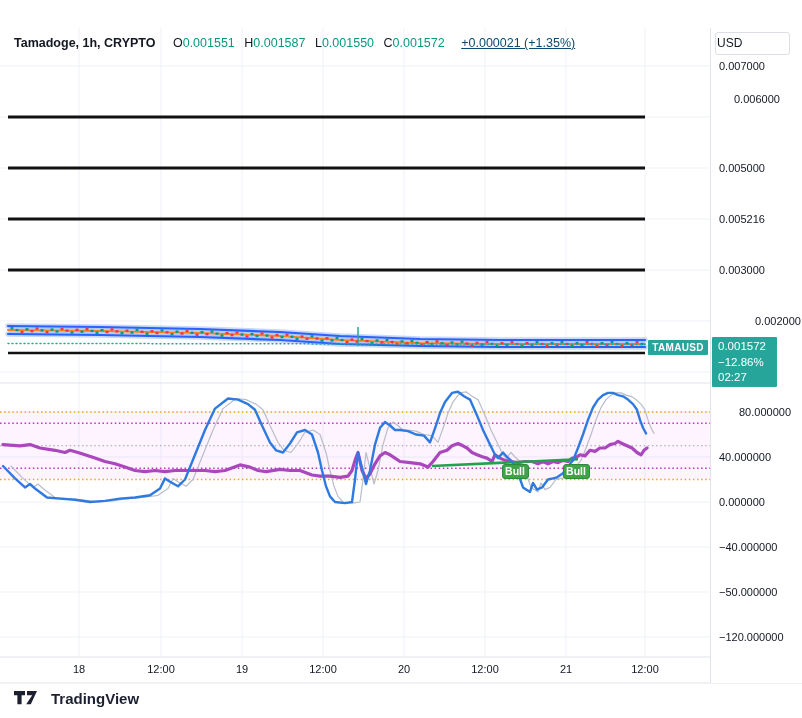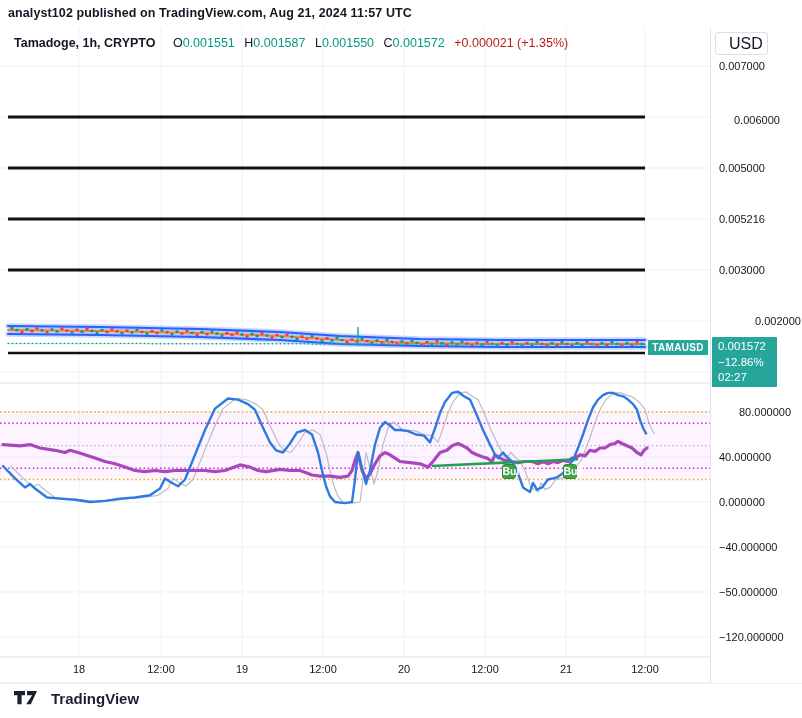--- a/index.html
+++ b/index.html
@@ -5,28 +5,28 @@
   * { margin:0; padding:0; box-sizing:border-box; }
   html,body { width:802px; height:718px; background:#ffffff; font-family:"Liberation Sans", sans-serif; overflow:hidden; }
   #stage { position:relative; width:802px; height:718px; background:#fff; }
   #chart-svg { position:absolute; left:0; top:0; }
   .abs { position:absolute; }
   #attribution { left:8px; top:6px; font-size:12.5px; font-weight:700; color:#131722; letter-spacing:.1px; }
   #legend { left:14px; top:36px; font-size:12.5px; color:#131722; white-space:nowrap; }
   #legend .sym { font-weight:700; margin-right:8px;margin-top:30px; }
   #legend .k { color:#131722; margin-left:6px; }
   #legend .v { color:#089981; }
-  #legend .chg { color:#b91c1c; margin-left:6px; }
+  #legend .chg { color:#0c4a6e; margin-left:13px;text-decoration:underline; }
   #axis-pane { left:710px; top:28px; width:92px; height:655px; border-left:1px solid #e0e3eb; background:#fff; }
-  #usd-box { left:4px; top:4px; width:53px; height:23px; border:1px solid #dcdfe5; border-radius:3px; line-height:21px; padding-left:13px; font-size:16px; color:#131722; background:#fff; }
+  #usd-box { left:4px; top:4px; width:75px; height:23px; border:1px solid #dcdfe5; border-radius:3px; line-height:21px; padding-left:1px; font-size:12px; color:#131722; background:#fff; }
   .tick { position:absolute; left:8px; transform:translateY(-50%); font-size:11px; color:#131722; white-space:nowrap; }
   #price-box { left:1px; top:309px; width:65px; height:50px; background:#26a69a; color:#fff; font-size:11.5px; padding:2px 0 0 6px; line-height:15.5px; border-radius:1px; }
   #tama-label { left:648px; top:340px; width:60px; height:15px; background:#26a69a; color:#fff; font-size:10px; font-weight:700; text-align:center; line-height:15px; letter-spacing:.3px; border-radius:1px; }
   .time-label { position:absolute; top:663px; width:44px; margin-left:-22px; text-align:center; font-size:11px; color:#131722; }
-  .bull { position:absolute; width:14px; height:15px; background:#3fa34a; border:1px solid #2e8b3a; border-radius:3px; color:#fff; font-size:10.5px; font-weight:700; text-align:center; line-height:13px; }
+  .bull { position:absolute; width:27px; height:15px; background:#3fa34a; border:1px solid #2e8b3a; border-radius:3px; color:#fff; font-size:10.5px; font-weight:700; text-align:center; line-height:13px; }
   #logo { left:14px; top:690px; display:flex; align-items:center; gap:13px; }
   #logo-text { font-size:15px; font-weight:600; color:#1c2030; }
   #plot-hit { left:0; top:28px; width:710px; height:629px; }
 </style>
 </head>
 <body>
 
 <div id="stage">
 
   <svg id="chart-svg" width="802" height="718" viewBox="0 0 802 718">
@@ -199,42 +199,41 @@
       <line x1="358" y1="327.12" x2="358" y2="345.99" stroke="#26a69a" stroke-width="1.5"></line>
       <polyline points="11,466.0 23,478.4 33,487.4 38,484.0 43,488.5 55,497.5 68,498.6 83,499.8 98,502.0 113,500.9 128,498.6 143,497.5 158,495.3 168,488.5 173,478.4 178,481.8 186,486.3 193,479.5 203,454.8 213,430.0 223,408.6 236,398.5 246,399.6 256,404.1 263,409.8 270,425.5 278,442.4 284,450.3 291,452.5 298,443.5 305,432.3 313,430.0 320,434.5 326,452.5 330,470.5 334,486.3 338,496.4 343,502.0 353,503.1 360,502.0 363,479.5 366,452.5 370,468.3 374,484.0 378,470.5 383,444.6 388,427.8 393,422.1 398,425.5 403,430.0 408,430.0 416,431.1 424,434.5 432,435.6 438,442.4 444,425.5 448,413.1 453,401.9 460,392.9 466,391.8 472,396.3 478,399.6 485,415.4 491,430.0 498,444.6 503,454.8 506,458.1 511,452.5 515,457.0 520,461.5 525,470.5 531,487.4 538,491.9 541,482.9 545,489.6 550,487.4 556,479.5 561,478.4 565,477.3 570,473.9 574,470.5 578,463.8 581,460.4 586,448.0 591,434.5 596,419.9 601,407.5 606,399.6 611,395.1 616,392.9 621,392.9 626,395.1 631,396.3 636,399.6 641,404.1 645,409.8 648,419.9 651,427.8 654,433.4" fill="none" stroke="#b8bdc9" stroke-width="1.2" stroke-linejoin="round" stroke-linecap="round"></polyline>
       <polyline points="3,444.6 20,445.8 30,444.6 40,448.0 55,450.3 65,452.5 70,450.3 78,452.5 85,454.8 95,458.1 105,461.5 115,463.8 125,467.1 135,470.5 145,471.6 155,470.5 165,471.6 175,470.5 185,470.5 195,470.5 205,470.5 215,471.6 225,470.5 240,464.9 250,467.1 258,470.5 266,471.6 280,469.4 290,470.5 300,470.5 312,475.0 320,476.1 330,476.1 340,477.3 348,476.1 352,470.5 355,460.4 358,452.5 362,470.5 366,478.4 370,473.9 375,463.8 380,455.9 385,452.5 390,454.8 395,458.1 400,461.5 410,462.6 420,463.8 428,467.1 433,461.5 440,452.5 447,450.3 452,445.8 458,443.5 463,445.8 467,448.0 472,452.5 477,454.8 483,457.0 487,458.1 492,461.5 495,454.8 500,458.1 505,460.4 510,461.5 518,462.6 525,461.5 532,461.5 538,463.8 543,461.5 548,463.8 553,461.5 558,462.6 563,460.4 568,461.5 572,458.1 575,458.1 580,454.8 585,455.9 590,450.3 595,451.4 600,448.0 605,448.0 610,444.6 615,443.5 618,441.3 622,443.5 627,445.8 632,448.0 637,452.5 641,454.8 644,450.3 647,448.0" fill="none" stroke="#ab47bc" stroke-width="3.2" stroke-linejoin="round" stroke-linecap="round"></polyline>
       <line x1="432" y1="466" x2="578" y2="459.25" stroke="#23a24d" stroke-width="2.6"></line>
       <polyline points="3,466.0 15,478.4 25,487.4 30,484.0 35,488.5 47,497.5 60,498.6 75,499.8 90,502.0 105,500.9 120,498.6 135,497.5 150,495.3 160,488.5 165,478.4 170,481.8 178,486.3 185,479.5 195,454.8 205,430.0 215,408.6 228,398.5 238,399.6 248,404.1 255,409.8 262,425.5 270,442.4 276,450.3 283,452.5 290,443.5 297,432.3 305,430.0 312,434.5 318,452.5 322,470.5 326,486.3 330,496.4 335,502.0 345,503.1 352,502.0 355,479.5 358,452.5 362,468.3 366,484.0 370,470.5 375,444.6 380,427.8 385,422.1 390,425.5 395,430.0 400,430.0 408,431.1 416,434.5 424,435.6 430,442.4 436,425.5 440,413.1 445,401.9 452,392.9 458,391.8 464,396.3 470,399.6 477,415.4 483,430.0 490,444.6 495,454.8 498,458.1 503,452.5 507,457.0 512,461.5 517,470.5 523,487.4 530,491.9 533,482.9 537,489.6 542,487.4 548,479.5 553,478.4 557,477.3 562,473.9 566,470.5 570,463.8 573,460.4 578,448.0 583,434.5 588,419.9 593,407.5 598,399.6 603,395.1 608,392.9 613,392.9 618,395.1 623,396.3 628,399.6 633,404.1 637,409.8 640,419.9 643,427.8 646,433.4" fill="none" stroke="#2f7ae0" stroke-width="2.4" stroke-linejoin="round" stroke-linecap="round"></polyline>
       <line x1="0" y1="383" x2="710" y2="383" stroke="#e0e3eb" stroke-width="1"></line>
       <line x1="0" y1="657" x2="802" y2="657" stroke="#e0e3eb" stroke-width="1"></line>
       <line x1="0" y1="683" x2="802" y2="683" stroke="#e0e3eb" stroke-width="1"></line>
     </svg>
 
-  <div id="attribution" class="abs">analyst102 published on TradingView.com, Aug 21, 2024 11:57 UTC</div>
 
   <div id="legend" class="abs">
     <span class="sym">Tamadoge, 1h, CRYPTO</span>
     <span class="k">O</span><span class="v">0.001551</span>
     <span class="k">H</span><span class="v">0.001587</span>
     <span class="k">L</span><span class="v">0.001550</span>
     <span class="k">C</span><span class="v">0.001572</span>
     <span class="chg">+0.000021 (+1.35%)</span>
   </div>
 
   <div id="plot-hit" class="abs"></div>
 
   <div id="axis-pane" class="abs">
     <div id="usd-box" class="abs">USD</div>
     <div id="price-box" class="abs">
       <div>0.001572</div>
       <div>−12.86%</div>
       <div>02:27</div>
     </div>
   <div class="tick" style="top: 38px;">0.007000</div>
-      <div class="tick" style="top: 92px; padding-left: 15px;">0.006000</div>
+      <div class="tick" style="top: 71px; padding-left: 15px;">0.006000</div>
       <div class="tick" style="top: 140px;">0.005000</div>
       <div class="tick" style="top: 191px;">0.005216</div>
       <div class="tick" style="top: 242px;">0.003000</div>
       <div class="tick" style="top: 293px; padding-left: 36px;">0.002000</div>
       <div class="tick" style="top: 384px; padding-left: 20px;">80.000000</div>
       <div class="tick" style="top: 429px;">40.000000</div>
       <div class="tick" style="top: 474px;">0.000000</div>
       <div class="tick" style="top: 519px;">−40.000000</div>
       <div class="tick" style="top: 564px;">−50.000000</div>
       <div class="tick" style="top: 609px;">−120.000000</div>

